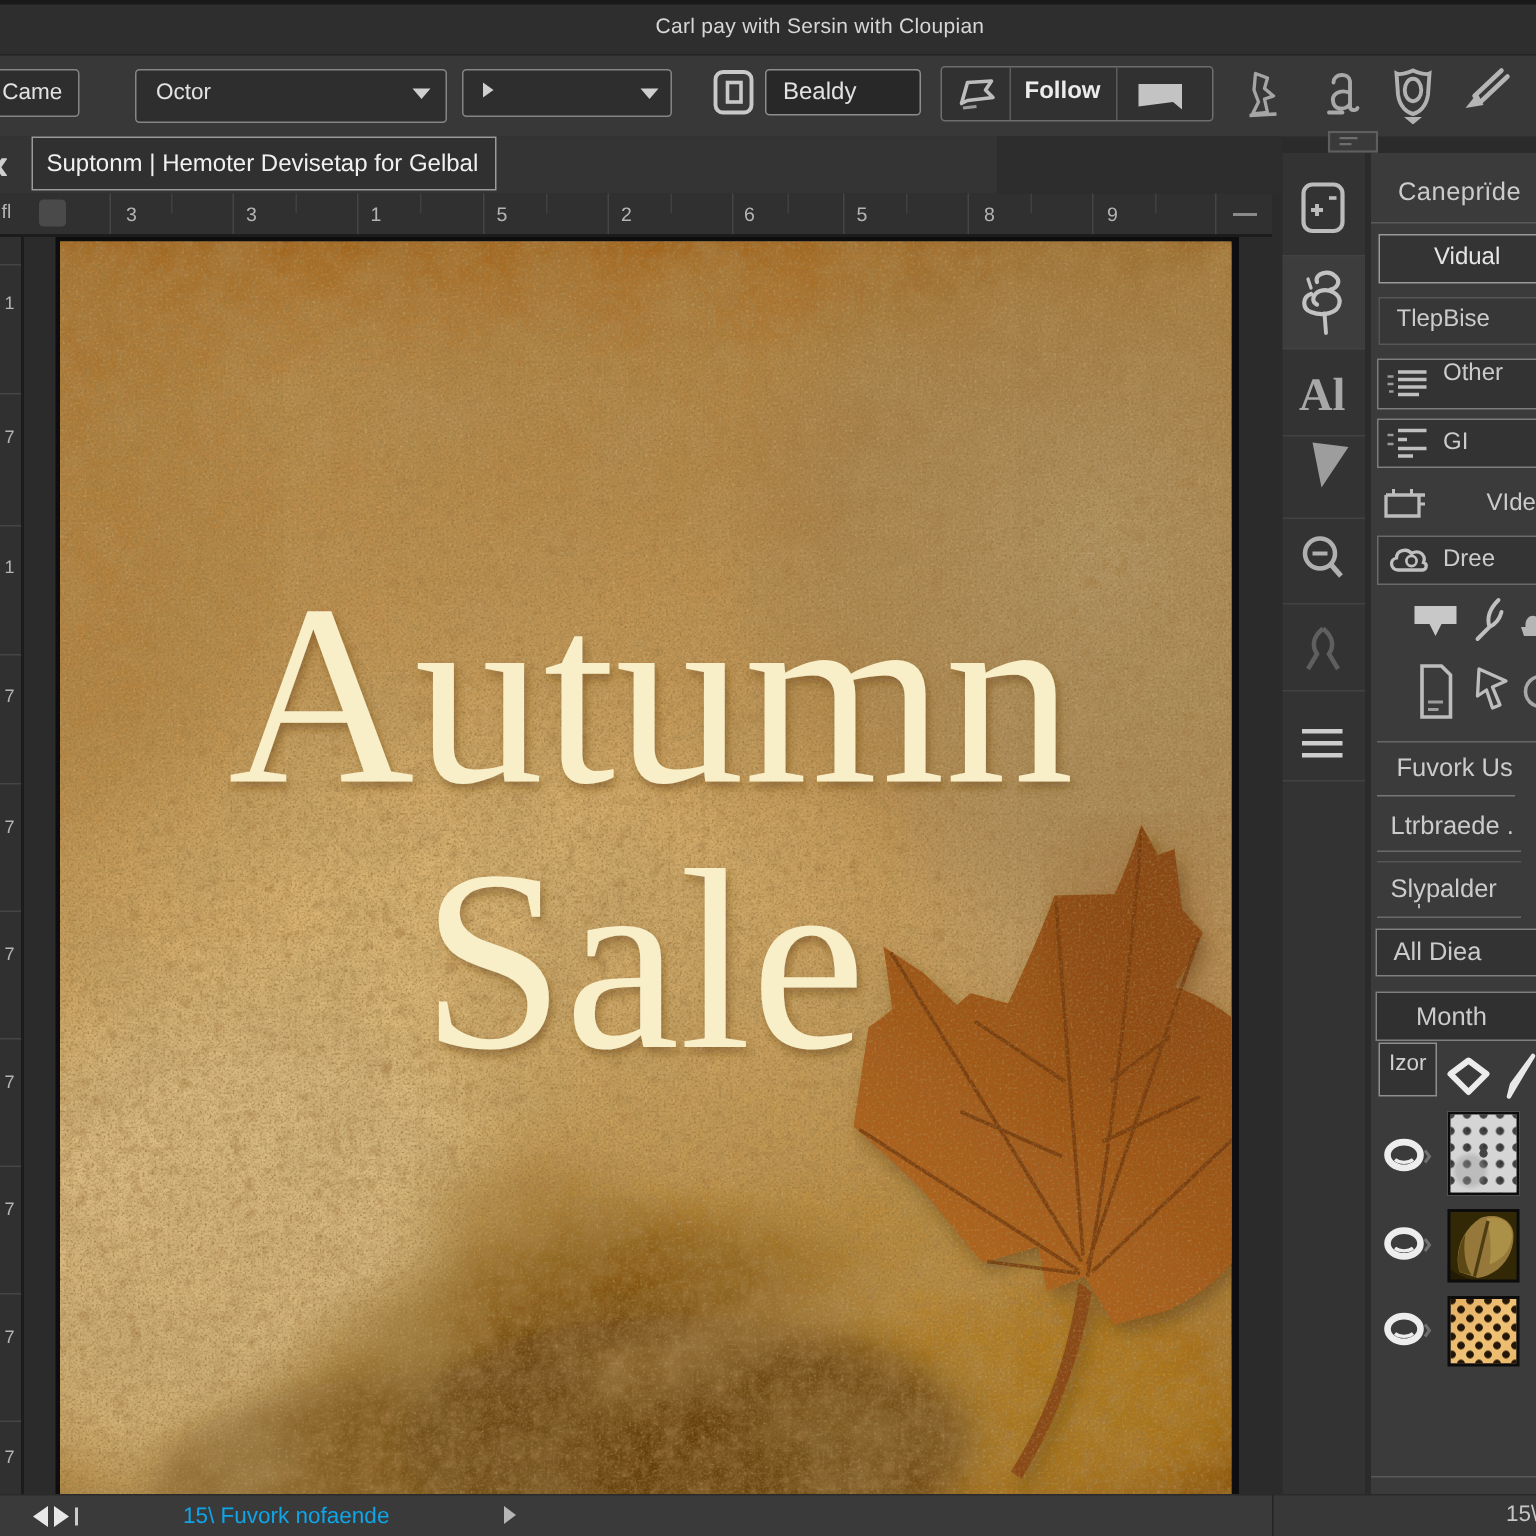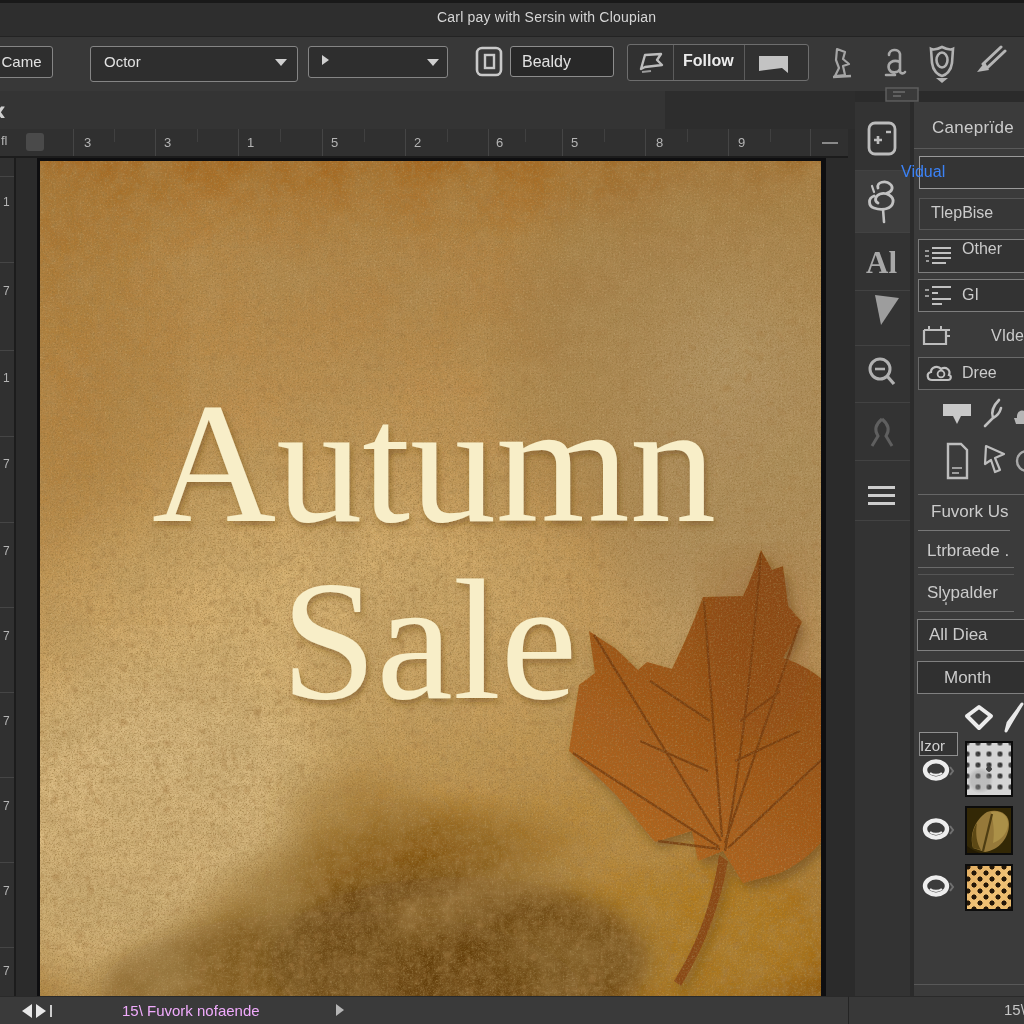--- a/index.html
+++ b/index.html
@@ -85,20 +85,21 @@
     <ellipse cx="14" cy="15" rx="5.5" ry="7.5" fill="none" stroke="#b2b2b2" stroke-width="2.6"></ellipse>
     <path d="M8 33 L20 33 L14 38 Z" fill="#b2b2b2"></path>
   </svg>
   <svg class="abs" style="left:971px;top:44px;" width="36" height="32" viewBox="0 0 36 32">
     <path d="M30 3 L12 20 M34 7 L16 24" stroke="#b5b5b5" stroke-width="3" stroke-linecap="round"></path>
     <path d="M14 18 L18 26 L6 28 Z" fill="#b5b5b5"></path>
   </svg>
 
   <div class="abs" id="tiprow"></div>
     <div class="abs" style="left:665px;top:91px;width:190px;height:38px;background:#2d2d2d;"></div>
+  <div class="abs" id="tipbox">Suptonm | Hemoter Devisetap for Gelbal</div>
   <div class="abs" style="left:-4px;top:93px;color:#cfcfcf;font-size:30px;font-weight:bold;">‹</div>
 
   <div class="abs" id="hruler"></div>
   <div class="abs" style="left:1px;top:133px;color:#b4b4b4;font-size:13px;">fl</div>
   <div class="abs" style="left:26px;top:133px;width:18px;height:18px;background:#4a4a4a;border-radius:3px;"></div>
   <div class="rtick" style="left:73px;top:129px;"></div>
     <div class="rtick" style="left:155px;top:129px;"></div>
     <div class="rtick" style="left:238px;top:129px;"></div>
     <div class="rtick" style="left:322px;top:129px;"></div>
     <div class="rtick" style="left:405px;top:129px;"></div>
@@ -305,21 +306,21 @@
     </g>
   </svg>
 
   <div class="abs" id="statusL"></div>
   <div class="abs" id="statusR"></div>
   <svg class="abs" style="left:20px;top:1003px;" width="40" height="16" viewBox="0 0 40 16">
     <path d="M12 1 L2 8 L12 15 Z" fill="#e8e8e8"></path>
     <path d="M16 1 L26 8 L16 15 Z" fill="#e8e8e8"></path>
     <rect x="30" y="2" width="2" height="12" fill="#cccccc"></rect>
   </svg>
-  <div class="abs" style="left:122px;top:1002px;color:#f0abfc;font-size:15px;">15\ Fuvork nofaende</div>
+  <div class="abs" style="left:122px;top:1002px;color:#0ea5e9;font-size:15px;">15\ Fuvork nofaende</div>
   <div class="abs" style="left:336px;top:1004px;width:0;height:0;border-top:6px solid transparent;border-bottom:6px solid transparent;border-left:8px solid #b5b5b5;"></div>
   <div class="abs" style="left:1004px;top:1001px;color:#c5c5c5;font-size:15px;">15\</div>
 
   <div class="abs" id="toolstrip"></div>
   <div class="abs" style="left:855px;top:170px;width:55px;height:62px;background:#3d3d3d;"></div>
   <div class="abs" style="left:855px;top:170px;width:55px;height:1px;background:#424242;"></div>
   <div class="abs" style="left:855px;top:232px;width:55px;height:1px;background:#424242;"></div>
   <div class="abs" style="left:855px;top:290px;width:55px;height:1px;background:#424242;"></div>
   <div class="abs" style="left:855px;top:345px;width:55px;height:1px;background:#424242;"></div>
   <div class="abs" style="left:855px;top:402px;width:55px;height:1px;background:#424242;"></div>
@@ -354,21 +355,21 @@
 
   <svg class="abs" style="left:885px;top:87px;" width="34" height="15" viewBox="0 0 34 15">
     <rect x="1" y="1" width="32" height="13" fill="#3a3a3a" stroke="#5e5e5e" stroke-width="1.5"></rect>
     <path d="M8 5 L20 5 M8 9 L16 9" stroke="#6e6e6e" stroke-width="1.5"></path>
   </svg>
 
   <div class="abs" id="rpanel"></div>
   <div class="ptext" style="left:932px;top:118px;font-size:17px;letter-spacing:0.3px;">Caneprïde</div>
   <div class="pline" style="left:914px;top:148px;width:110px;"></div>
   <div class="pbtn" style="left:919px;top:156px;width:110px;height:33px;border-color:#9a9a9a;background:#343434;"></div>
-  <div class="ptext" style="left:901px;top:163px;color:#3b82f6;">Vidual</div>
+  <div class="ptext" style="left:956px;top:163px;color:#e5e5e5;">Vidual</div>
   <div class="pbtn" style="left:919px;top:198px;width:110px;height:32px;border-color:#565656;background:#373737;"></div>
   <div class="ptext" style="left:931px;top:204px;">TlepBise</div>
   <div class="pbtn" style="left:918px;top:239px;width:110px;height:34px;border-color:#7e7e7e;"></div>
   <svg class="abs" style="left:924px;top:245px;" width="30" height="23" viewBox="0 0 30 23">
     <path d="M8 3 L27 3 M8 8 L27 8 M8 13 L27 13 M8 18 L22 18" stroke="#c0c0c0" stroke-width="2.2"></path>
     <path d="M1 6 L5 6 M1 11 L5 11 M2 16 L5 16" stroke="#9a9a9a" stroke-width="1.8"></path>
   </svg>
   <div class="ptext" style="left:962px;top:240px;">Other</div>
   <div class="pbtn" style="left:918px;top:279px;width:110px;height:33px;border-color:#7e7e7e;"></div>
   <svg class="abs" style="left:924px;top:284px;" width="30" height="23" viewBox="0 0 30 23">
@@ -415,21 +416,21 @@
   <div class="ptext" style="left:927px;top:541px;font-size:17px;">Ltrbraede .</div>
   <div class="pline" style="left:918px;top:567px;width:96px;background:#6a6a6a;"></div>
   <div class="pline" style="left:918px;top:574px;width:96px;background:#555;"></div>
   <div class="ptext" style="left:927px;top:583px;font-size:17px;">Sly̩palder</div>
   <div class="pline" style="left:918px;top:611px;width:96px;background:#6a6a6a;"></div>
   <div class="pbtn" style="left:917px;top:619px;width:108px;height:32px;border-color:#808080;"></div>
   <div class="ptext" style="left:929px;top:625px;font-size:17px;">All Diea</div>
   <div class="pbtn" style="left:917px;top:661px;width:110px;height:33px;border-color:#808080;background:#303030;"></div>
   <div class="ptext" style="left:944px;top:668px;font-size:17px;">Month</div>
 
-  <div class="pbtn" style="left:919px;top:732px;width:39px;height:24px;border-color:#8f8f8f;font-size:15px;line-height:26px;text-align:left;">Izor</div>
+  <div class="pbtn" style="left:919px;top:695px;width:39px;height:36px;border-color:#8f8f8f;font-size:15px;line-height:26px;text-align:center;">Izor</div>
   <svg class="abs" style="left:964px;top:704px;" width="30" height="30" viewBox="0 0 30 30">
     <path d="M15 3 L27 12 L15 24 L3 12 Z" fill="none" stroke="#ececec" stroke-width="4" stroke-linejoin="round"></path>
   </svg>
   <svg class="abs" style="left:1000px;top:700px;" width="26" height="34" viewBox="0 0 26 34">
     <path d="M22 4 L10 24 L6 31 L8 23 Z" fill="#e8e8e8" stroke="#e8e8e8" stroke-width="3" stroke-linejoin="round"></path>
   </svg>
 
   <svg class="abs" style="left:922px;top:756px;" width="42" height="30" viewBox="0 0 42 30">
     <ellipse cx="14" cy="14" rx="11" ry="8.6" fill="none" stroke="#ededed" stroke-width="4.4"></ellipse>
     <path d="M8 17 C11 19.5 17 19.5 20 17" fill="none" stroke="#ededed" stroke-width="2.2"></path>

